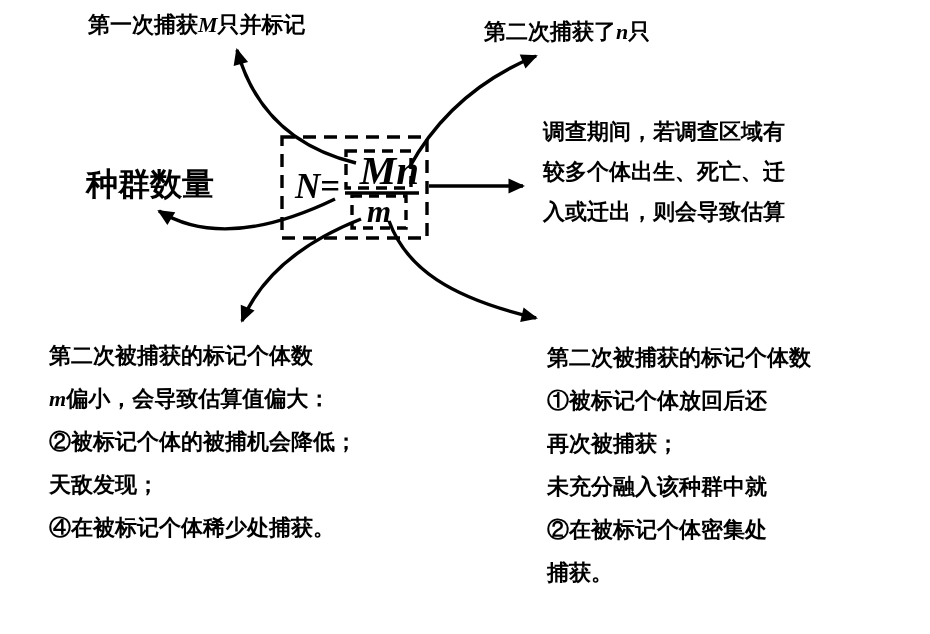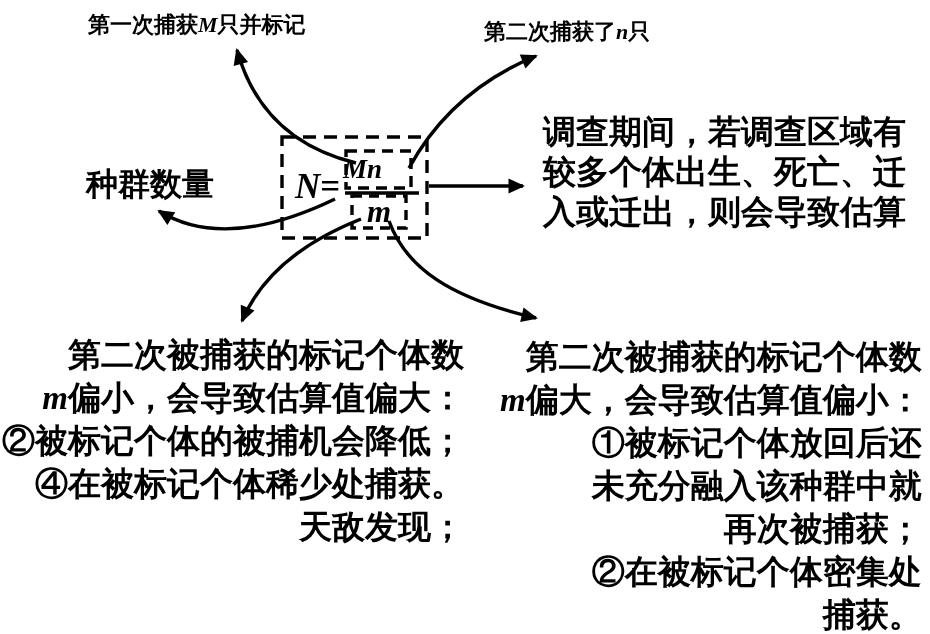--- a/index.html
+++ b/index.html
@@ -2,29 +2,29 @@
 <html><head>
 <meta charset="utf-8">
 <style>
   html,body{margin:0;padding:0;background:#ffffff;}
   .stage{
     position:relative;width:930px;height:634px;background:#ffffff;color:#000;
     font-family:"Liberation Serif","DejaVu Serif",serif;font-weight:bold;overflow:hidden;
   }
   .abs{position:absolute;}
   .lbl{font-size:22px;line-height:38px;white-space:nowrap;}
-  .note{font-size:33px;white-space:nowrap;text-align:right;}
+  .note{font-size:22px;white-space:nowrap;}
   .note .rline{line-height:40px;}
-  .note.tall .rline{line-height:43px;}
+  .note.tall .rline{line-height:43px;margin-left:47px;}
   .it{font-style:italic;}
   .overlay{position:absolute;left:0;top:0;pointer-events:none;}
   .frm{font-style:italic;}
   #formula-lhs{left:295px;top:169px;font-size:35px;line-height:36px;white-space:nowrap;}
   #formula-lhs .eq{font-style:normal;}
-  #formula-num{left:330px;top:151px;width:65px;height:37px;display:flex;align-items:center;justify-content:center;font-size:27px;}
+  #formula-num{left:357px;top:151px;width:65px;height:37px;display:flex;align-items:center;justify-content:center;font-size:41px;}
   #formula-den{left:352px;top:196px;width:54px;height:32px;display:flex;align-items:center;justify-content:center;font-size:31px;}
   #first-capture-label{left:88px;top:6px;}
   #second-capture-label{left:484px;top:13px;}
   #population-size-label{left:86px;top:165px;font-size:32px;}
   #survey-period-note{left:543px;top:112px;}
   #m-too-small-note{left:2px;top:334px;}
   #m-too-large-note{left:500px;top:336px;}
 </style>
 </head>
 <body>
@@ -64,26 +64,25 @@
 
   <div class="abs note" id="survey-period-note">
       <div class="rline"><span>调查期间，若调查区域有</span></div>
       <div class="rline"><span>较多个体出生、死亡、迁</span></div>
       <div class="rline"><span>入或迁出，则会导致估算</span></div>
     </div>
   <div class="abs note tall" id="m-too-small-note">
       <div class="rline"><span>第二次被捕获的标记个体数</span></div>
       <div class="rline"><span class="it">m</span><span>偏小，会导致估算值偏大：</span></div>
       <div class="rline"><span>②被标记个体的被捕机会降低；</span></div>
+      <div class="rline"><span>天敌发现；</span></div>
       <div class="rline"><span>④在被标记个体稀少处捕获。</span></div>
-      <div class="rline"><span>天敌发现；</span></div>
     </div>
   <div class="abs note tall" id="m-too-large-note">
       <div class="rline"><span>第二次被捕获的标记个体数</span></div>
-      <div class="rline"><span class="it">m</span><span>偏大，会导致估算值偏小：</span></div>
       <div class="rline"><span>①被标记个体放回后还</span></div>
+      <div class="rline"><span>再次被捕获；</span></div>
       <div class="rline"><span>未充分融入该种群中就</span></div>
-      <div class="rline"><span>再次被捕获；</span></div>
       <div class="rline"><span>②在被标记个体密集处</span></div>
       <div class="rline"><span>捕获。</span></div>
     </div>
 
 </div>
 
 </body></html>

